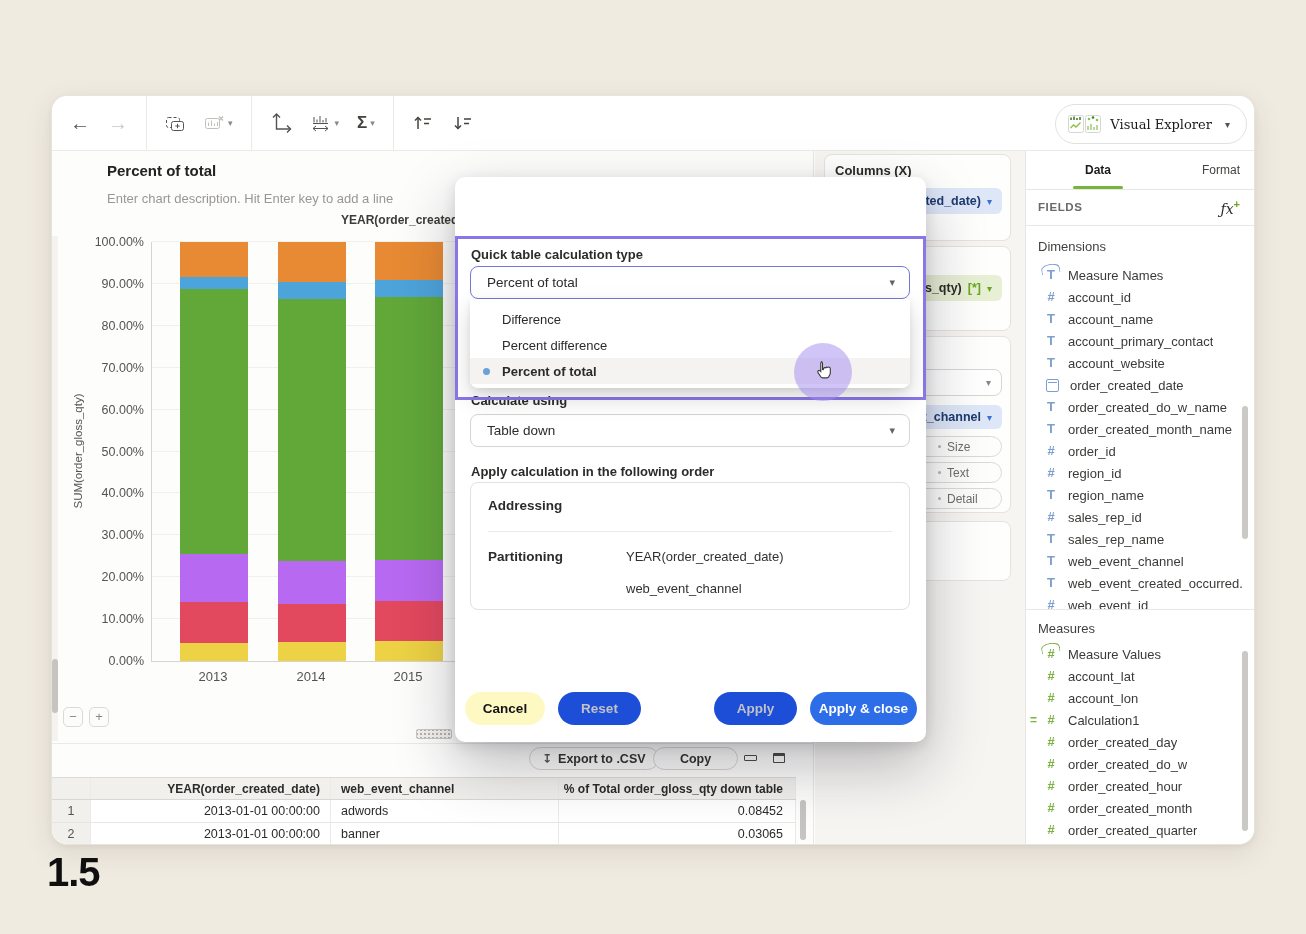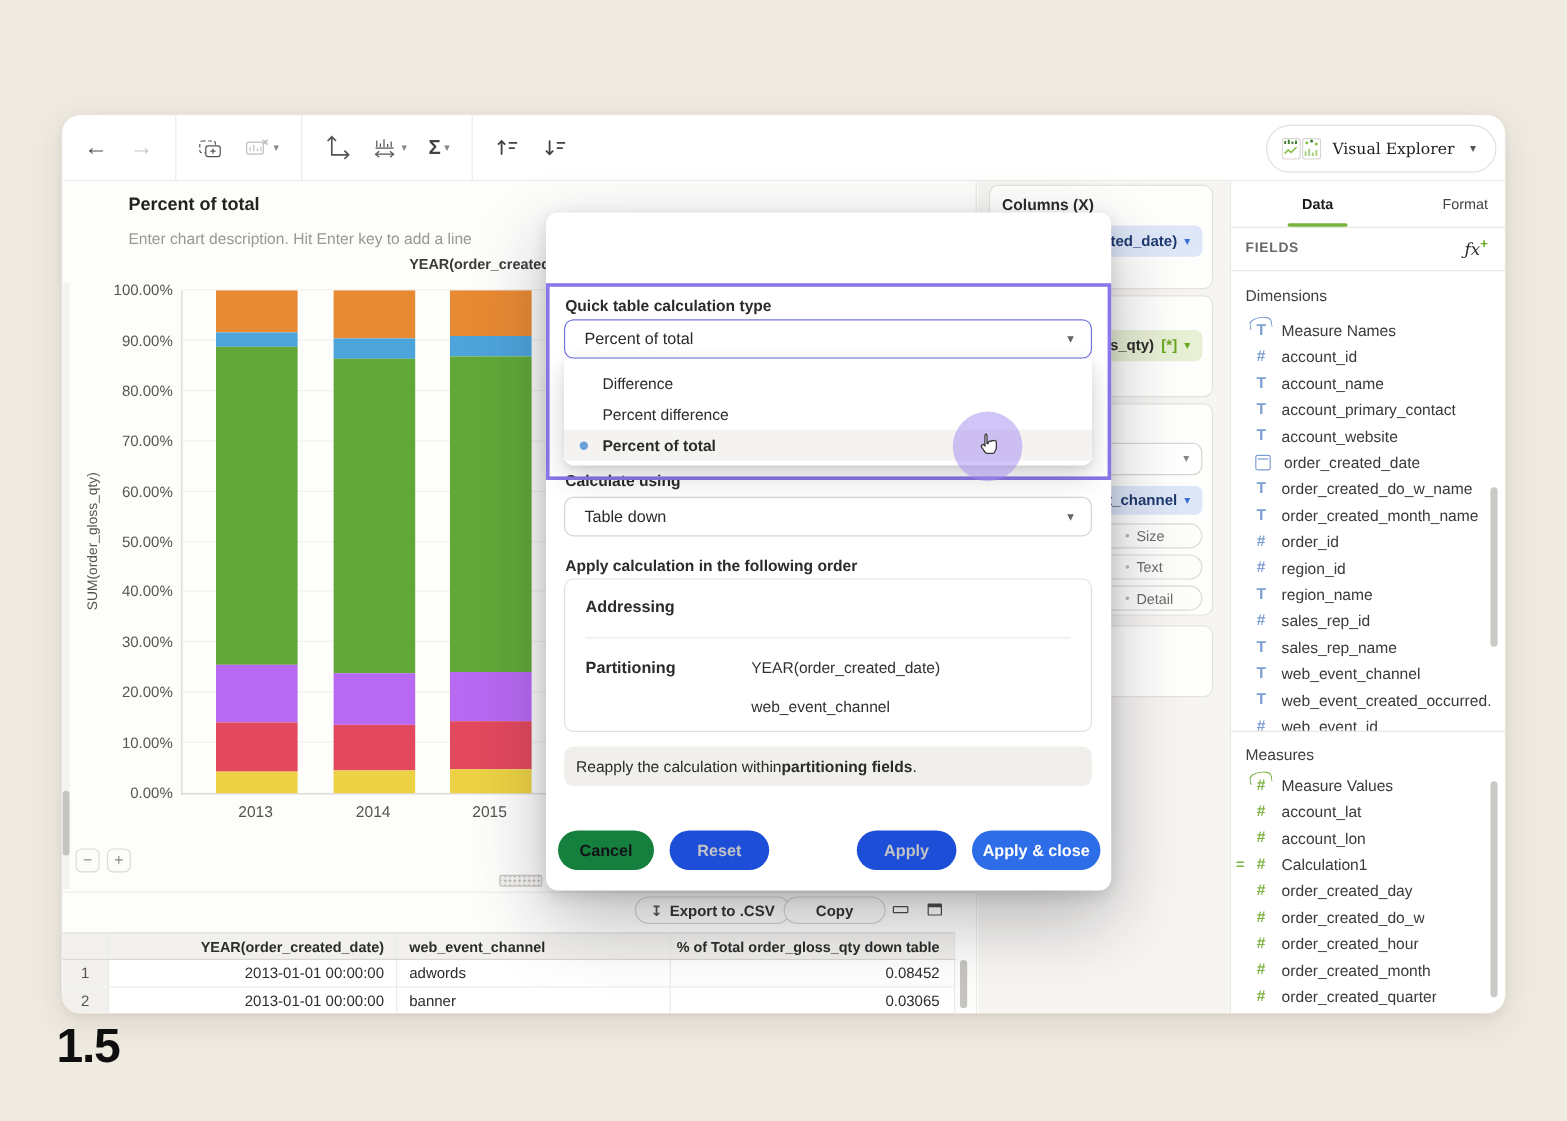--- a/index.html
+++ b/index.html
@@ -121,21 +121,21 @@
   .optdot{display:none;}
   .opt.sel .optdot{display:block;position:absolute;left:13px;width:7px;height:7px;border-radius:50%;background:#6aa1d8;}
   .order-box{position:absolute;left:15px;top:305px;width:440px;height:128px;border:1px solid #e3e1de;border-radius:8px;box-sizing:border-box;}
   .ob-divider{position:absolute;left:17px;right:17px;top:48px;border-top:1px solid #eceae7;}
   .ob-label{position:absolute;left:17px;font-size:13.5px;font-weight:bold;color:#2b2b29;}
   .ob-value{position:absolute;left:155px;font-size:13px;color:#33312e;}
   .note-box{position:absolute;left:15px;top:445px;width:440px;height:33px;background:#f0efec;border-radius:8px;display:flex;
     align-items:center;padding-left:10px;font-size:13px;color:#2b2b29;box-sizing:border-box;}
   .m-btn{position:absolute;top:515px;height:33px;border-radius:17px;display:flex;align-items:center;justify-content:center;
     font-size:13.5px;font-weight:bold;cursor:pointer;box-sizing:border-box;}
-  .m-btn.secondary{background:#15803d;color:#141418;}
+  .m-btn.secondary{background:#fef9c3;color:#141418;}
   .m-btn.disabled{background:#1d4ed8;color:#c0c2c6;cursor:default;}
   .m-btn.primary{background:#2d6ee8;color:#fff;}
   
   .cursor-halo{position:absolute;left:794px;top:343px;width:58px;height:58px;border-radius:50%;background:rgba(164,138,240,.5);z-index:40;pointer-events:none;}
   .cursor-hand{position:absolute;left:812px;top:359px;z-index:41;pointer-events:none;}
   
   .version-label{position:absolute;left:47px;top:850px;font-size:40px;font-weight:bold;color:#0f0f0f;letter-spacing:-1px;}
 </style>
 </head>
 <body>
@@ -504,25 +504,20 @@
       <span class="caret">▾</span>
     </div>
     <div class="m-label" style="top:287px;">Apply calculation in the following order</div>
     <div class="order-box">
       <div class="ob-label" style="top:15px;">Addressing</div>
       <div class="ob-divider"></div>
       <div class="ob-label" style="top:66px;">Partitioning</div>
       <div class="ob-value" style="top:66px;">YEAR(order_created_date)</div>
       <div class="ob-value" style="top:98px;">web_event_channel</div>
     </div>
-    <div class="note-box">
-      <span>Reapply the calculation within </span>
-        <b>partitioning fields</b>
-        <span>.</span>
-    </div>
     <div class="m-btn secondary" style="left:10px;width:80px;">Cancel</div>
     <div class="m-btn disabled" style="left:103px;width:83px;">Reset</div>
     <div class="m-btn disabled" style="left:259px;width:83px;">Apply</div>
     <div class="m-btn primary" style="left:355px;width:107px;text-align:right;">Apply &amp; close</div>
   </div>
 
   <div class="cursor-halo"></div>
   <div class="cursor-hand">
     <svg width="24" height="24" viewBox="0 0 24 24">
         <path d="M9 2.8c.85 0 1.5.65 1.5 1.5v6.3l.8.12.3-1.05c.2-.72.95-1.12 1.65-.95l.5.17c.25-.5.83-.8 1.4-.68l.6.2c.3-.33.75-.5 1.2-.4.8.17 1.35.9 1.35 1.72v4.2c0 .58-.14 1.14-.4 1.64l-1.2 2.3c-.33.62-.97 1-1.67 1h-4.5c-.63 0-1.2-.3-1.55-.82l-3-4.4c-.4-.6-.3-1.43.28-1.9.55-.45 1.35-.4 1.85.1l.65.67V4.3c0-.85.65-1.5 1.5-1.5z" fill="#ffffff" stroke="#3a3a3a" stroke-width="1.1"></path>

